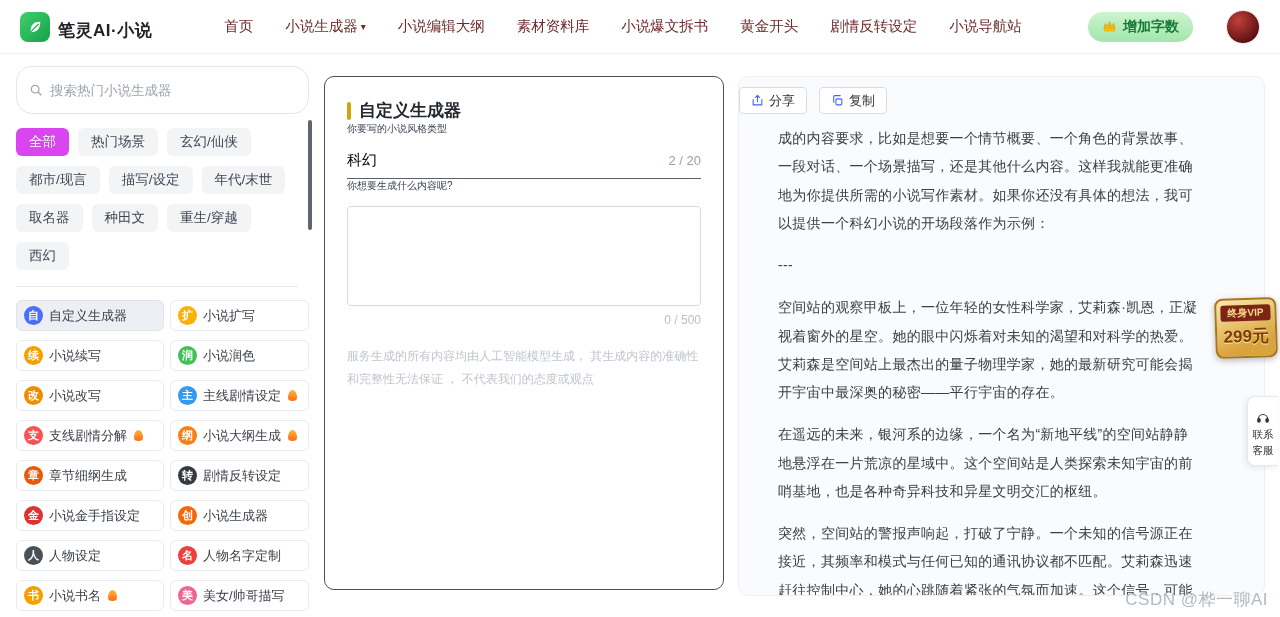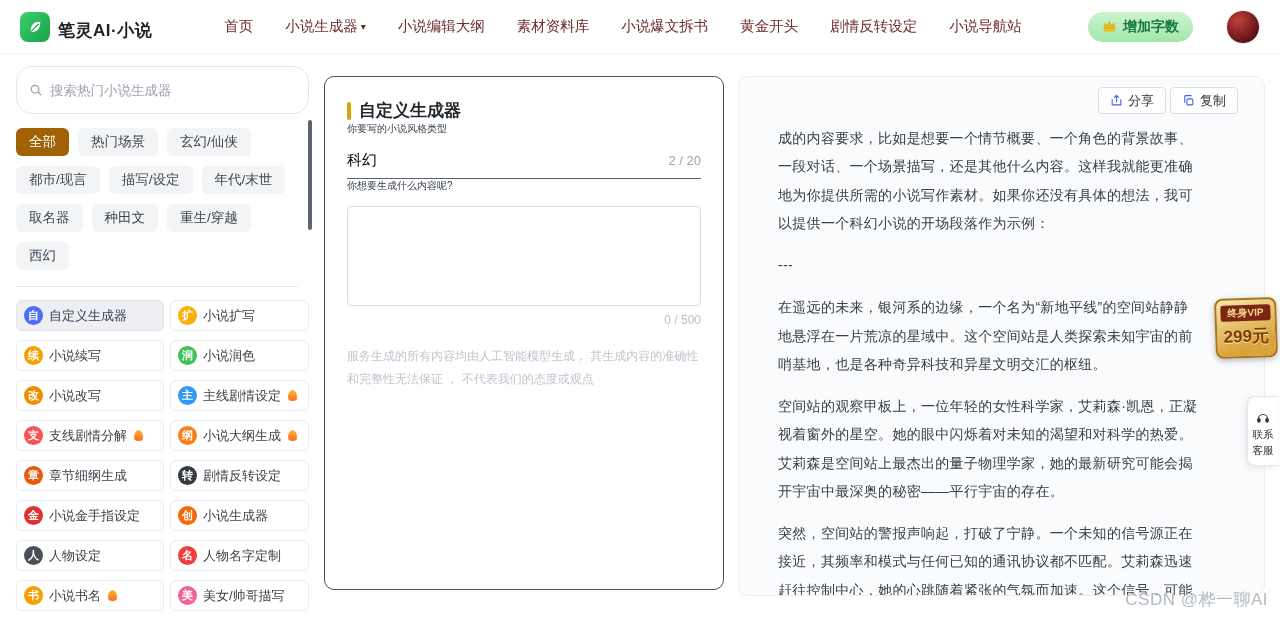--- a/index.html
+++ b/index.html
@@ -25,21 +25,21 @@
 
   
   .sidebar { position:absolute; left:16px; top:66px; width:293px; bottom:0; }
   .search { height:48px; border:1px solid #e3e6ea; border-radius:16px; display:flex; align-items:center;
             gap:7px; padding:0 12px; background:#fff; }
   .search input { border:none; outline:none; flex:1; font-size:13.5px; color:#333; background:transparent;
                   font-family:inherit; }
   .search input::placeholder { color:#9ca3af; }
   .tags { margin-top:14px; display:flex; flex-wrap:wrap; gap:10px 9px; padding-right:12px; }
   .tag { background:#f3f4f6; border-radius:6px; padding:5px 13px; font-size:13.5px; color:#3f4652; cursor:pointer; white-space:nowrap; }
-  .tag.active { background:#a16207; color:#fff; }
+  .tag.active { background:#d946ef; color:#fff; }
   .scroll-thumb { position:absolute; right:-3px; top:54px; width:4px; height:110px; background:#5d6570; border-radius:2px; cursor:grab; }
   .divider { margin-top:16px; width:282px; border-top:1px solid #e8eaed; }
   .tools { margin-top:13px; display:grid; grid-template-columns:148px 139px; gap:9px 6px; }
   .tool { display:flex; align-items:center; gap:6px; height:31px; padding:0 7px; background:#fff;
           border:1px solid #e8ebef; border-radius:6px; font-size:13px; color:#3b4149; cursor:pointer;
           white-space:nowrap; overflow:hidden; }
   .tool.active { background:#edeff4; border-color:#e0e4eb; }
   .ticon { width:19px; height:19px; border-radius:50%; color:#fff; font-size:11px; display:flex;
            align-items:center; justify-content:center; font-weight:700; flex-shrink:0; background:#888; }
   .tlabel { overflow:hidden; text-overflow:ellipsis; }
@@ -59,21 +59,21 @@
   .gen-card textarea { margin-top:13px; width:100%; height:100px; border:1px solid #d6dae0; border-radius:4px;
              resize:none; padding:8px; font-size:14px; outline:none; font-family:inherit; color:#333; }
   .ta-counter { text-align:right; font-size:12px; color:#b9bfc8; margin-top:3px; }
   .gen-btn { margin-top:12px; width:100%; height:36px; background:#e9d383; border:none; border-radius:4px;
              font-size:15px; color:#60603f; cursor:pointer; font-family:inherit; }
   .disclaimer { margin-top:18px; font-size:12px; color:#bfc5cd; line-height:1.9; }
 
   
   .out-card { position:absolute; left:738px; top:76px; width:527px; height:520px; background:#fafbfc;
               border:1px solid #edeff2; border-radius:10px; overflow:hidden; }
-  .out-toolbar { display:flex; justify-content:flex-end; gap:4px; padding:10px 26px 2px 0; }
+  .out-toolbar { display:flex; gap:12px; padding:10px 26px 2px 0; }
   .tool-btn { display:inline-flex; align-items:center; gap:5px; height:27px; padding:0 11px; background:#fff;
               border:1px solid #d9dde3; border-radius:4px; font-size:13px; color:#333; cursor:pointer; font-family:inherit; }
   .out-content { padding:8px 50px 0 24px; font-size:14px; color:#3a4046; line-height:2.02; letter-spacing:.3px; }
   .out-content p { margin:0 15px 14px; }
 
   
   .vip { position:absolute; left:1215px; top:298px; width:62px; height:60px; cursor:pointer;
          background:linear-gradient(160deg,#f9e7a9,#d9a43c 75%); border:2px solid #a8741c; border-radius:8px;
          box-shadow:0 2px 6px rgba(0,0,0,.28); display:flex; flex-direction:column; align-items:center;
          padding-top:5px; transform:rotate(-2deg); z-index:7; }
@@ -261,22 +261,22 @@
         <svg width="13" height="13" viewBox="0 0 24 24" fill="none" stroke="#4263eb" stroke-width="2" stroke-linecap="round" stroke-linejoin="round">
             <rect x="9" y="9" width="11" height="11" rx="2"></rect>
             <path d="M5 15V5a2 2 0 0 1 2-2h10"></path>
           </svg>
         <span>复制</span>
       </button>
     </div>
     <div class="out-content">
       <p>成的内容要求，比如是想要一个情节概要、一个角色的背景故事、一段对话、一个场景描写，还是其他什么内容。这样我就能更准确地为你提供所需的小说写作素材。如果你还没有具体的想法，我可以提供一个科幻小说的开场段落作为示例：</p>
       <p>---</p>
+      <p>空间站的观察甲板上，一位年轻的女性科学家，艾莉森·凯恩，正凝视着窗外的星空。她的眼中闪烁着对未知的渴望和对科学的热爱。艾莉森是空间站上最杰出的量子物理学家，她的最新研究可能会揭开宇宙中最深奥的秘密——平行宇宙的存在。</p>
       <p>在遥远的未来，银河系的边缘，一个名为“新地平线”的空间站静静地悬浮在一片荒凉的星域中。这个空间站是人类探索未知宇宙的前哨基地，也是各种奇异科技和异星文明交汇的枢纽。</p>
-      <p>空间站的观察甲板上，一位年轻的女性科学家，艾莉森·凯恩，正凝视着窗外的星空。她的眼中闪烁着对未知的渴望和对科学的热爱。艾莉森是空间站上最杰出的量子物理学家，她的最新研究可能会揭开宇宙中最深奥的秘密——平行宇宙的存在。</p>
       <p>突然，空间站的警报声响起，打破了宁静。一个未知的信号源正在接近，其频率和模式与任何已知的通讯协议都不匹配。艾莉森迅速赶往控制中心，她的心跳随着紧张的气氛而加速。这个信号，可能是来自一个全新文明的问</p>
     </div>
   </section>
 
   <div class="vip">
     <span class="vip-ribbon">终身VIP</span>
     <span class="vip-price">299元</span>
   </div>
 
   <div class="contact">

